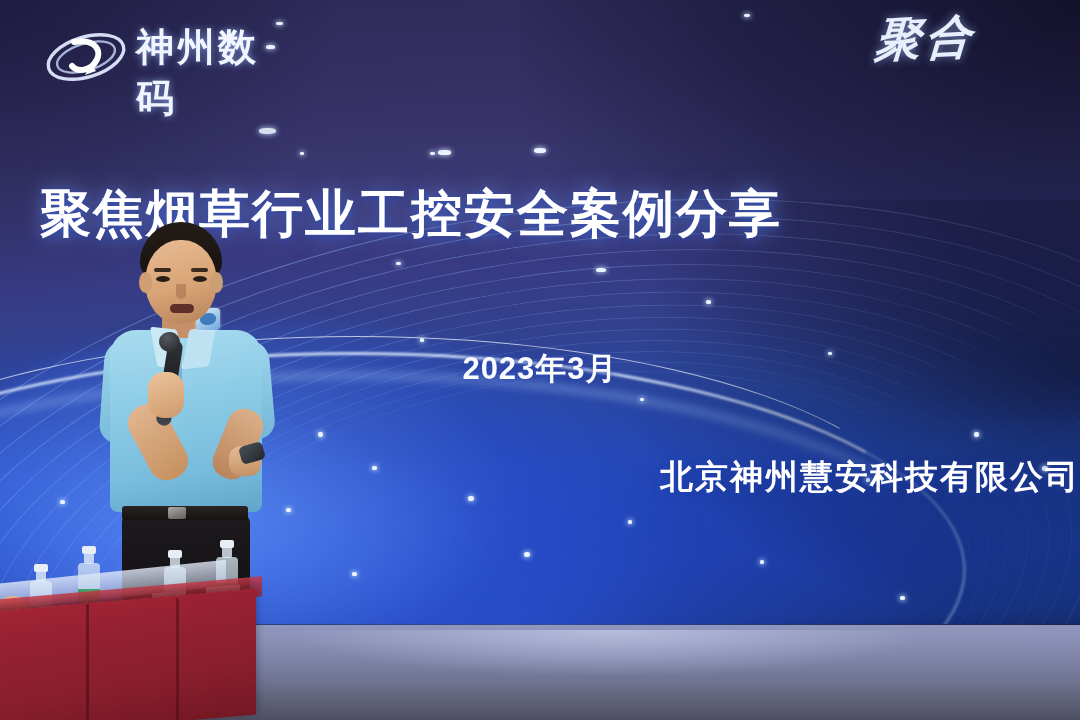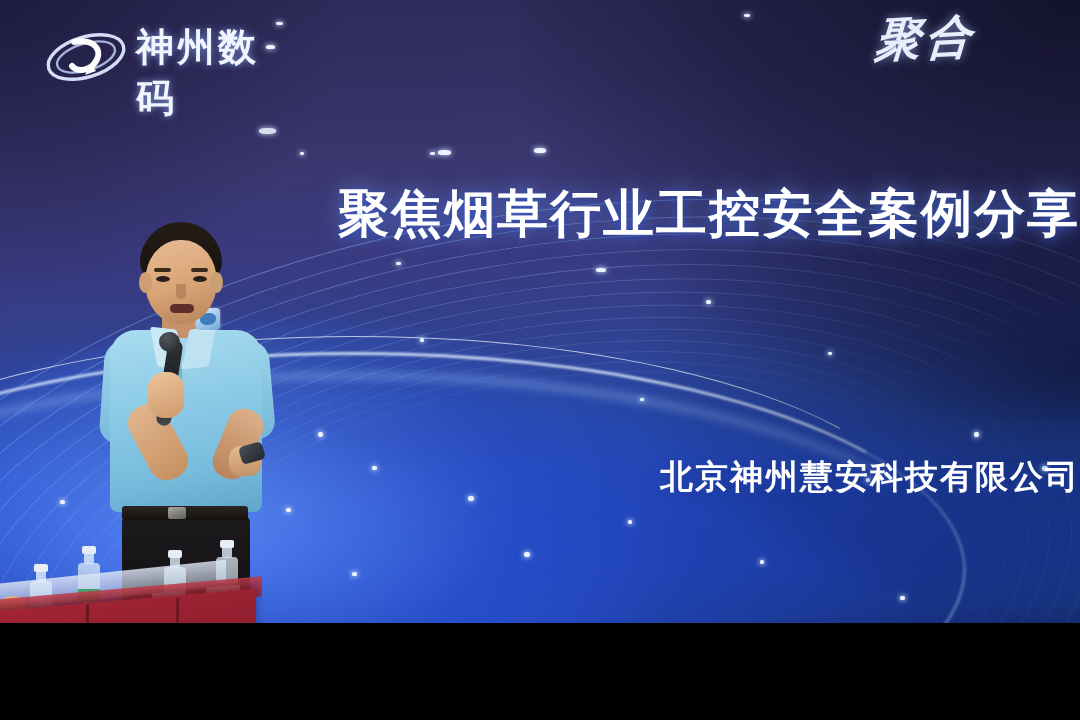--- a/index.html
+++ b/index.html
@@ -1,19 +1,19 @@
 <!DOCTYPE html>
 <html><head>
 <meta charset="utf-8">
 <title>Conference Stage Photo</title>
 <style>
   html,body{margin:0;padding:0;background:#000;}
   body{width:1080px;height:720px;overflow:hidden;font-family:"Liberation Sans","DejaVu Sans",sans-serif;}
 
-  .scene{position:relative;width:1080px;height:623px;overflow:hidden;}
+  .scene{position:relative;width:1080px;height:720px;overflow:hidden;}
 
   
   .led-screen{position:absolute;left:0;top:0;width:1080px;height:632px;overflow:hidden;
     background:
       radial-gradient(ellipse 700px 300px at 16% 86%, rgba(70,120,255,.75) 0%, rgba(40,70,200,.35) 45%, rgba(0,0,0,0) 72%),
       radial-gradient(ellipse 900px 360px at 45% 100%, rgba(45,85,230,.65) 0%, rgba(25,45,150,.3) 50%, rgba(0,0,0,0) 78%),
       linear-gradient(178deg,#2e2a58 0%,#343063 14%,#3a3770 27%,#393a80 40%,#32418f 52%,#2b4aa6 63%,#2750bf 72%,#1f47b4 80%,#1b3ea0 88%,#17357f 96%,#12265c 100%);
   }
   
   .led-vig-tr{position:absolute;right:0;top:0;width:560px;height:420px;
@@ -55,23 +55,23 @@
   .dc-en{position:absolute;left:92px;top:48px;font-size:23px;letter-spacing:.4px;color:#eef3ff;
      font-weight:700;text-shadow:0 0 5px rgba(150,190,255,.6);}
 
   .brand-tr{position:absolute;right:24px;top:16px;width:262px;height:104px;text-align:center;}
   .brand-cal{font-family:"Liberation Serif","DejaVu Serif",serif;font-size:46px;font-weight:700;
      color:#e9eefc;letter-spacing:4px;line-height:1;font-style:italic;
      text-shadow:0 0 10px rgba(170,200,255,.6);transform:skewX(-6deg) rotate(-3deg);display:inline-block;}
   .brand-sub{margin-top:6px;font-size:27px;font-weight:700;letter-spacing:5px;color:#eef2ff;
      text-shadow:0 0 8px rgba(160,195,255,.65);}
 
-  .main-title{position:absolute;left:0;right:0;top:180px;text-align:right;
+  .main-title{position:absolute;left:0;right:0;top:180px;text-align:left;
      font-size:51px;font-weight:700;letter-spacing:2px;color:#ffffff;
-     text-shadow:0 2px 10px rgba(40,70,180,.85), 0 0 22px rgba(150,190,255,.5);}
+     text-shadow:0 2px 10px rgba(40,70,180,.85), 0 0 22px rgba(150,190,255,.5);padding-left:40px;}
   .sub-date{position:absolute;left:0;right:0;top:348px;text-align:center;
      font-size:31px;font-weight:700;letter-spacing:1px;color:#fbfcff;
      text-shadow:0 1px 7px rgba(40,70,180,.8);}
   .sub-company{position:absolute;left:0;right:0;top:455px;text-align:right;
      font-size:33px;font-weight:700;letter-spacing:2px;color:#ffffff;
      text-shadow:0 2px 9px rgba(30,60,170,.85);}
 
   
   .stage-floor{position:absolute;left:0;top:625px;width:1080px;height:95px;
      background:linear-gradient(180deg,#9096bd 0%,#8b90b6 16%,#7e82a6 38%,#6f7391 60%,#5f6178 80%,#4e4f63 100%);}
@@ -258,20 +258,21 @@
         <path d="M47 40 L41 51 L52 47 Z" fill="#ffffff"></path>
       </svg>
       <div class="dc-cn">神州数码</div>
     </div>
 
     <div class="brand-tr">
       <span class="brand-cal">聚合</span>
     </div>
 
     <div class="main-title">聚焦烟草行业工控安全案例分享</div>
+    <div class="sub-date">2023年3月</div>
     <div class="sub-company">北京神州慧安科技有限公司</div>
   </div>
 
   <div class="floor-edge"></div>
   <div class="stage-floor"></div>
   <div class="floor-sheen"></div>
 
   <div class="speaker">
     <div class="sp-pants"></div>
     <div class="sp-leg-gap"></div>

